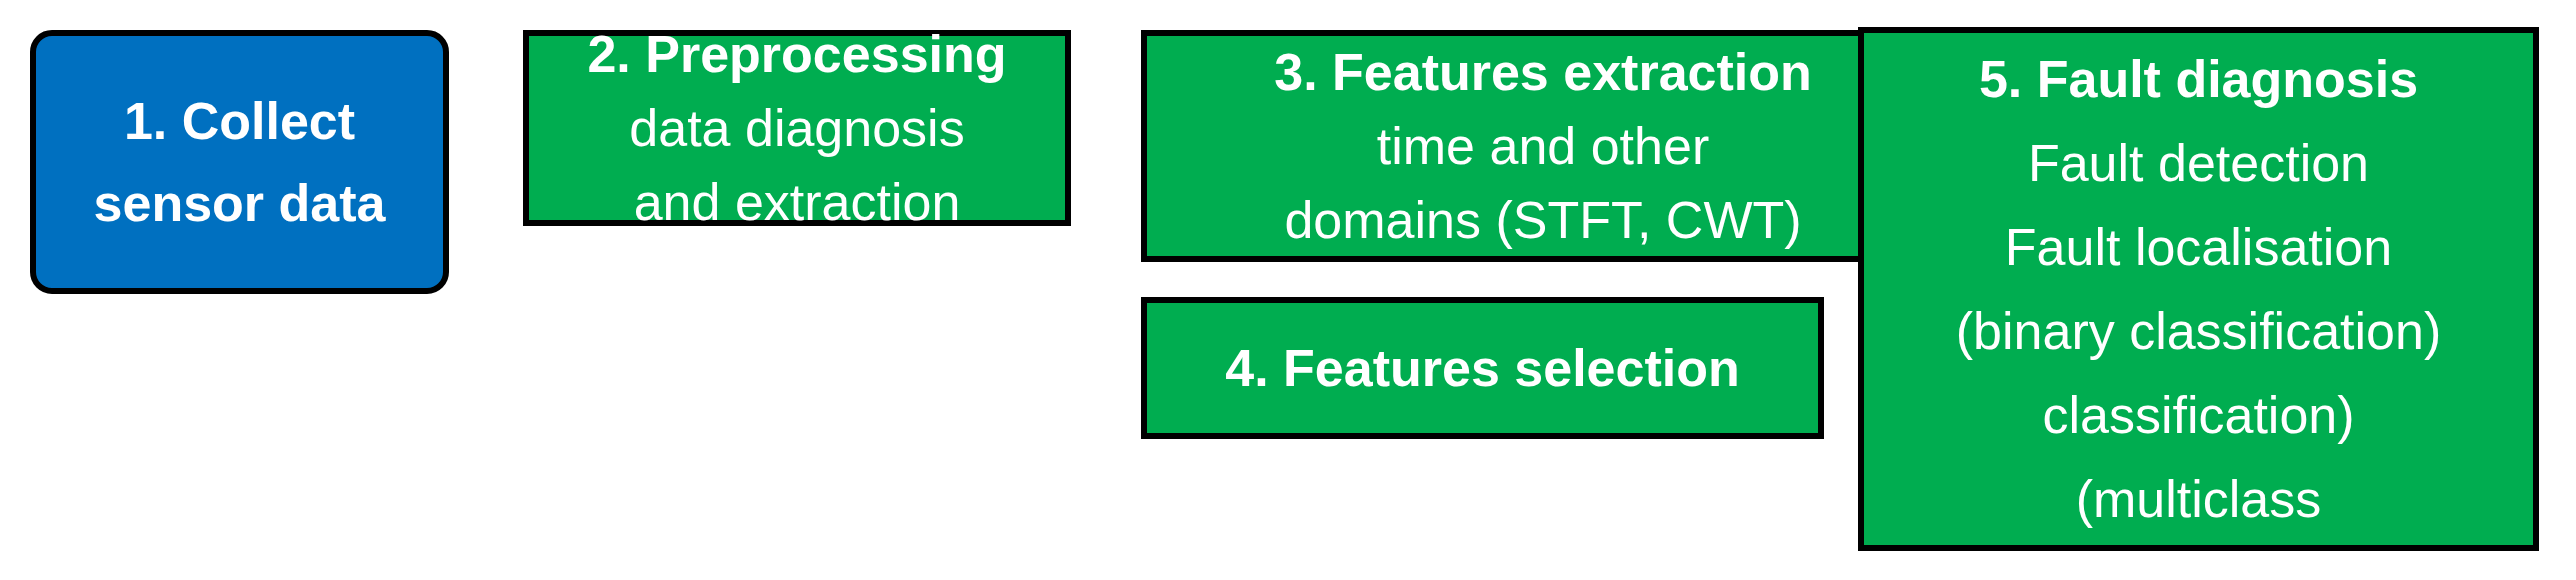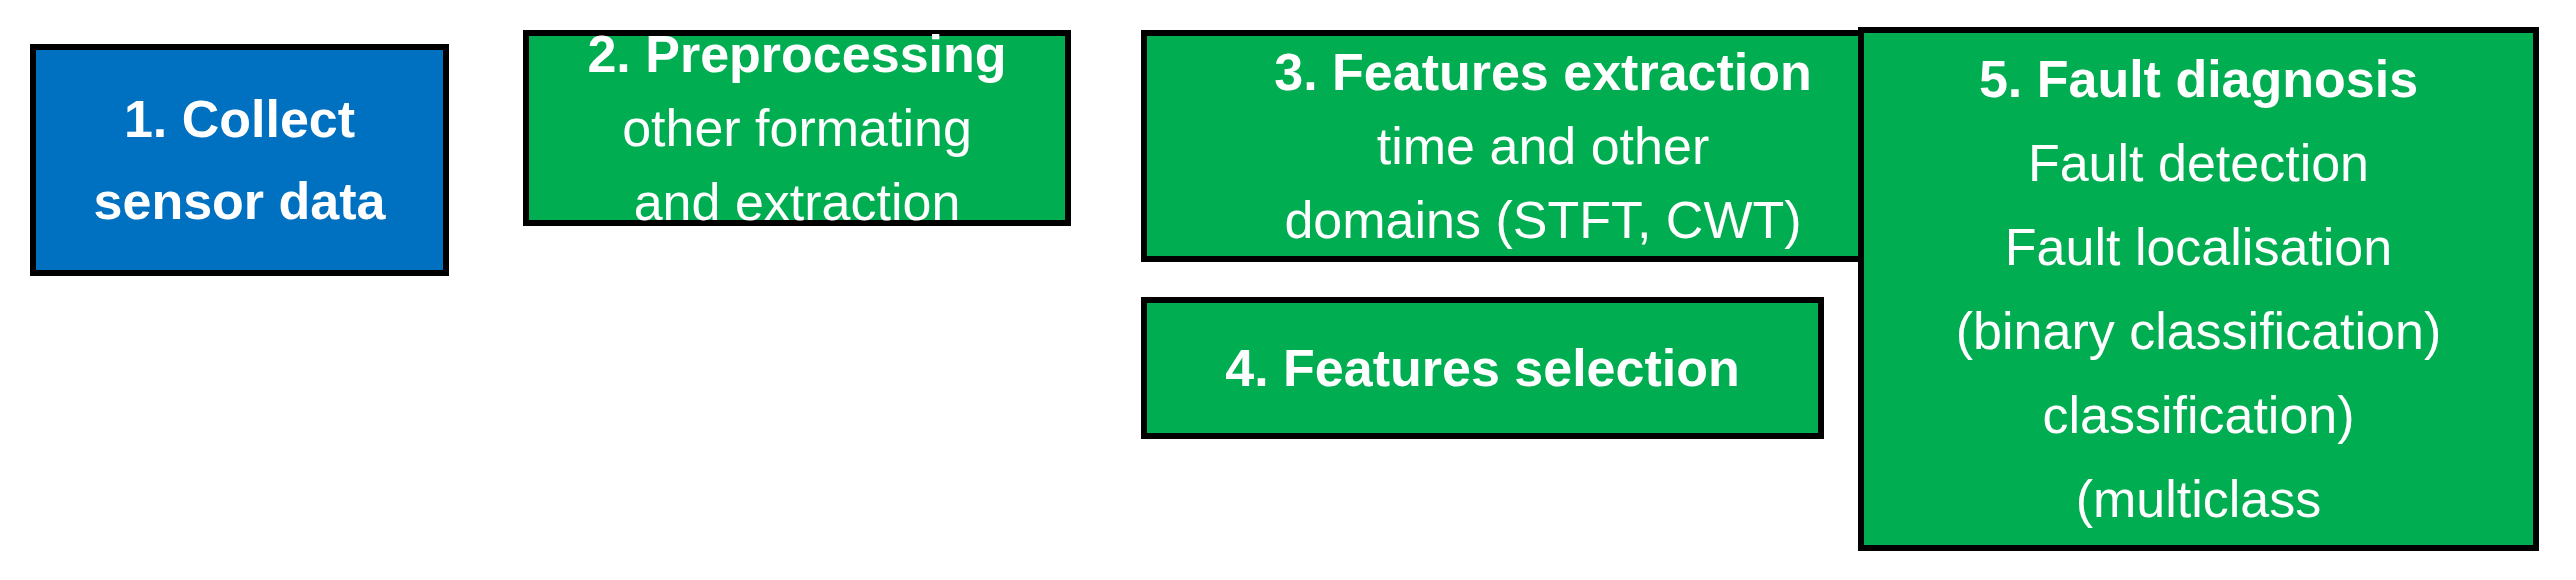--- a/index.html
+++ b/index.html
@@ -29,39 +29,39 @@
   }
   .box.blue  { background: var(--blue,  #0070C0); }
   .box.green { background: var(--green, #00AD50); }
   .line {
     line-height: var(--lh, 79px);
     white-space: nowrap;
   }
   .bold { font-weight: bold; }
 
   
-  .b1 { left: 30px;   top: 44px;  width: 419px; height: 232px; --lh: 82px; }
+  .b1 { left: 30px;   top: 30px;  width: 419px; height: 264px; border-radius: 22px; --lh: 82px; }
   .b2 { left: 523px;  top: 30px;  width: 548px; height: 196px; --lh: 74px;  }
   .b3 { left: 1141px; top: 30px;  width: 804px; height: 232px; --lh: 74px;  }
   .b4 { left: 1141px; top: 297px; width: 683px; height: 142px; align-items: center; --lh: 79px;  }
   .b5 { left: 1858px; top: 27px;  width: 681px; height: 524px; --lh: 84px; }
 </style>
 </head>
 <body>
 
 <div class="canvas">
 
   <div class="box blue b1">
     <div class="line bold">1. Collect</div>
     <div class="line bold">sensor data</div>
   </div>
 
   <div class="box green b2">
     <div class="line bold">2. Preprocessing</div>
-    <div class="line">other formating</div>
+    <div class="line">data diagnosis</div>
     <div class="line">and extraction</div>
   </div>
 
   <div class="box green b3">
     <div class="line bold">3. Features extraction</div>
     <div class="line">time and other</div>
     <div class="line">domains (STFT, CWT)</div>
   </div>
 
   <div class="box green b4">

